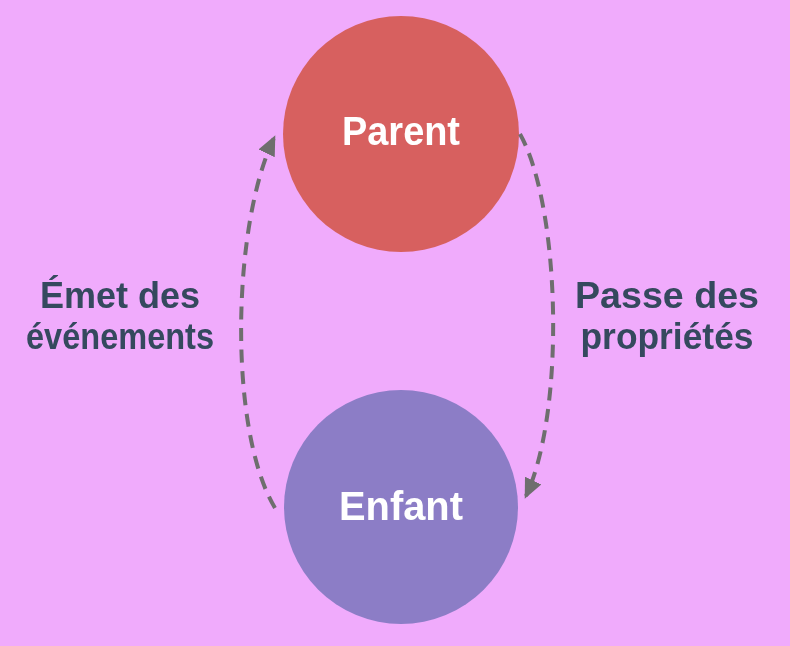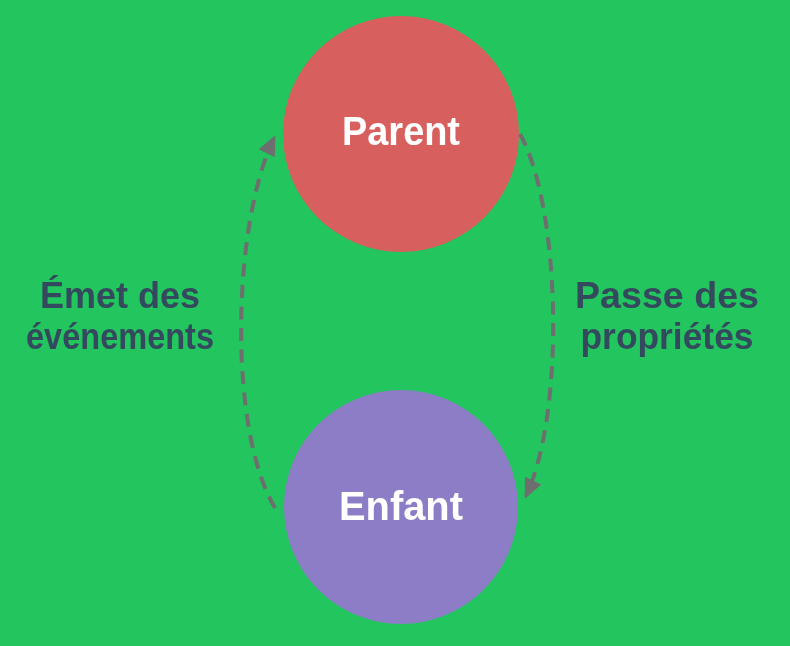--- a/index.html
+++ b/index.html
@@ -5,21 +5,21 @@
   html, body {
     margin: 0;
     padding: 0;
     background: #ffffff;
     font-family: "Liberation Sans", sans-serif;
   }
   .stage {
     position: relative;
     width: 790px;
     height: 646px;
-    background: #22c55e;
+    background: #f0abfc;
     overflow: hidden;
   }
   svg { display: block; }
   .edge {
     fill: none;
     stroke-width: 4;
     stroke-dasharray: 13 8.5;
     stroke-linecap: butt;
   }
   .node-label {

